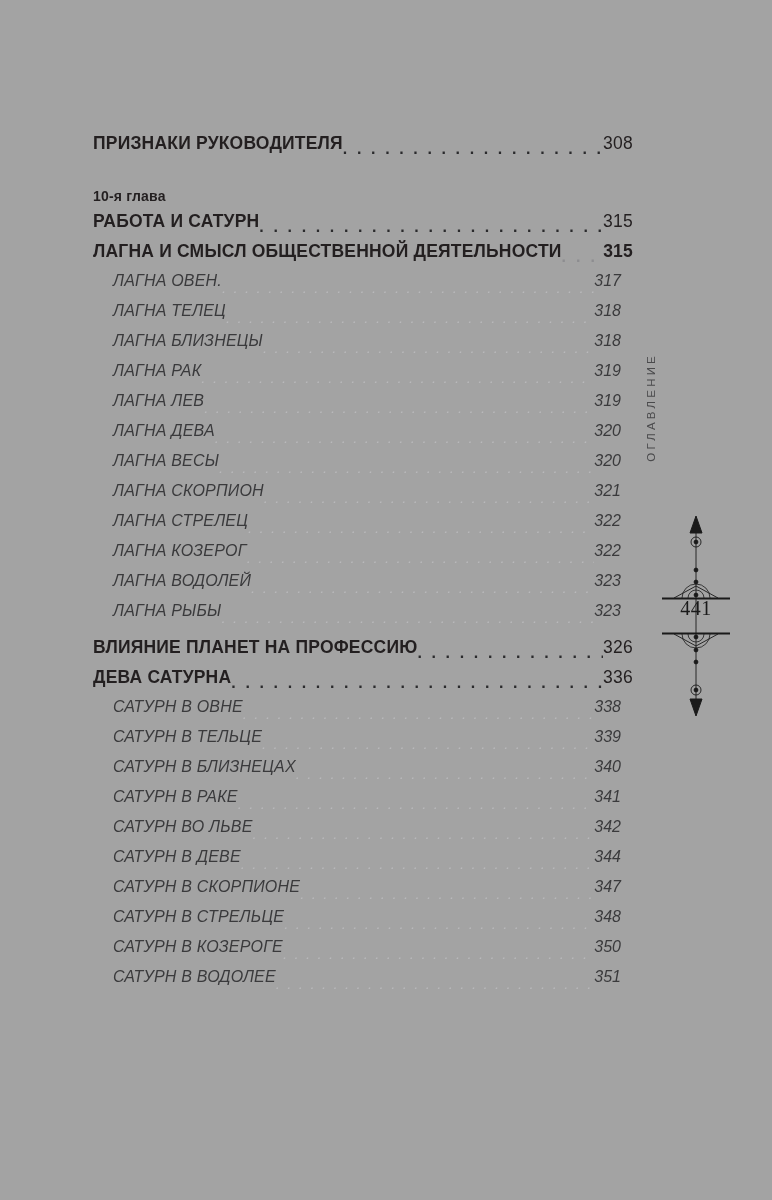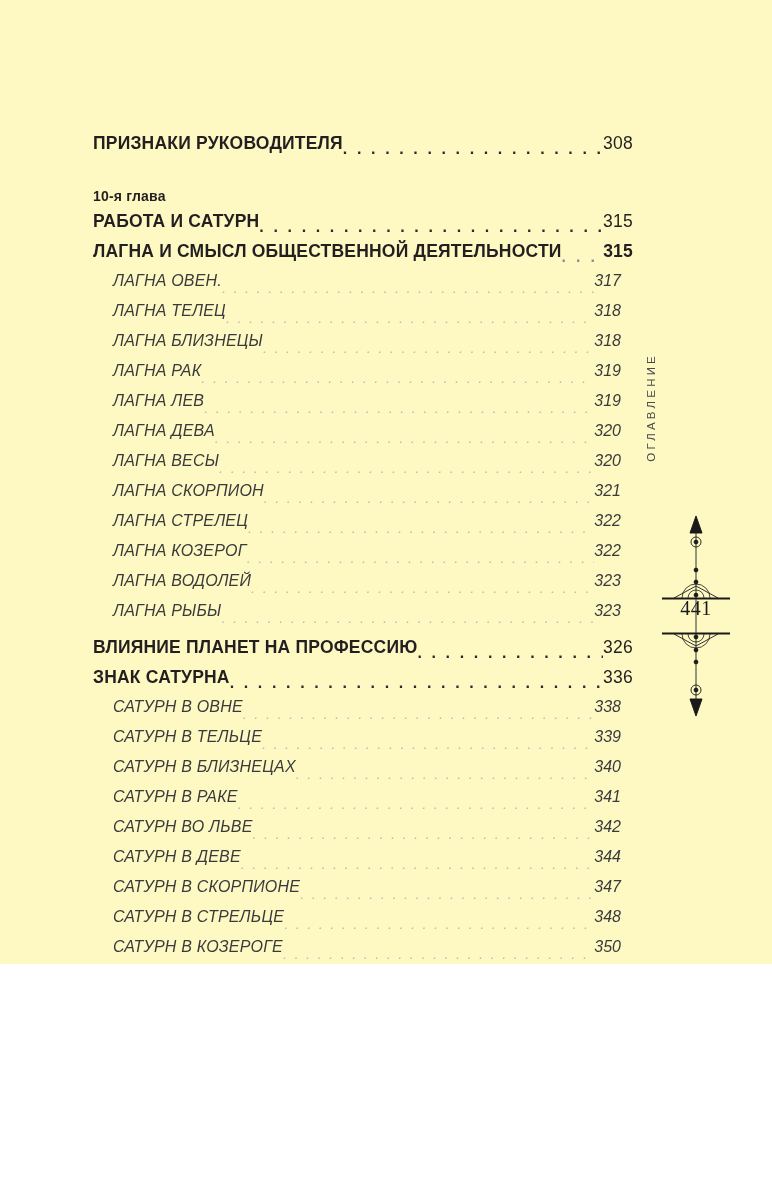--- a/index.html
+++ b/index.html
@@ -8,22 +8,22 @@
     padding: 0;
     background: #ffffff;
   }
   body {
     font-family: "Liberation Sans", sans-serif;
     -webkit-font-smoothing: antialiased;
   }
   #page {
     position: relative;
     width: 772px;
-    height: 964px;
-    background: #fef9c3;
+    height: 1200px;
+    background: #a3a3a3;
     overflow: hidden;
   }
 
   
   #toc {
     position: absolute;
     left: 93px;
     top: 128px;
     width: 540px;
   }
@@ -236,21 +236,21 @@
         <span class="leader"></span>
         <span class="page">323</span>
       </div>
       <div class="gap-sm"></div>
       <div class="entry lvl-b">
         <span class="label">ВЛИЯНИЕ ПЛАНЕТ НА ПРОФЕССИЮ</span>
         <span class="leader"></span>
         <span class="page">326</span>
       </div>
       <div class="entry lvl-b">
-        <span class="label">ЗНАК САТУРНА</span>
+        <span class="label">ДЕВА САТУРНА</span>
         <span class="leader"></span>
         <span class="page">336</span>
       </div>
       <div class="entry lvl-s">
         <span class="label">САТУРН В ОВНЕ</span>
         <span class="leader"></span>
         <span class="page">338</span>
       </div>
       <div class="entry lvl-s">
         <span class="label">САТУРН В ТЕЛЬЦЕ</span>

